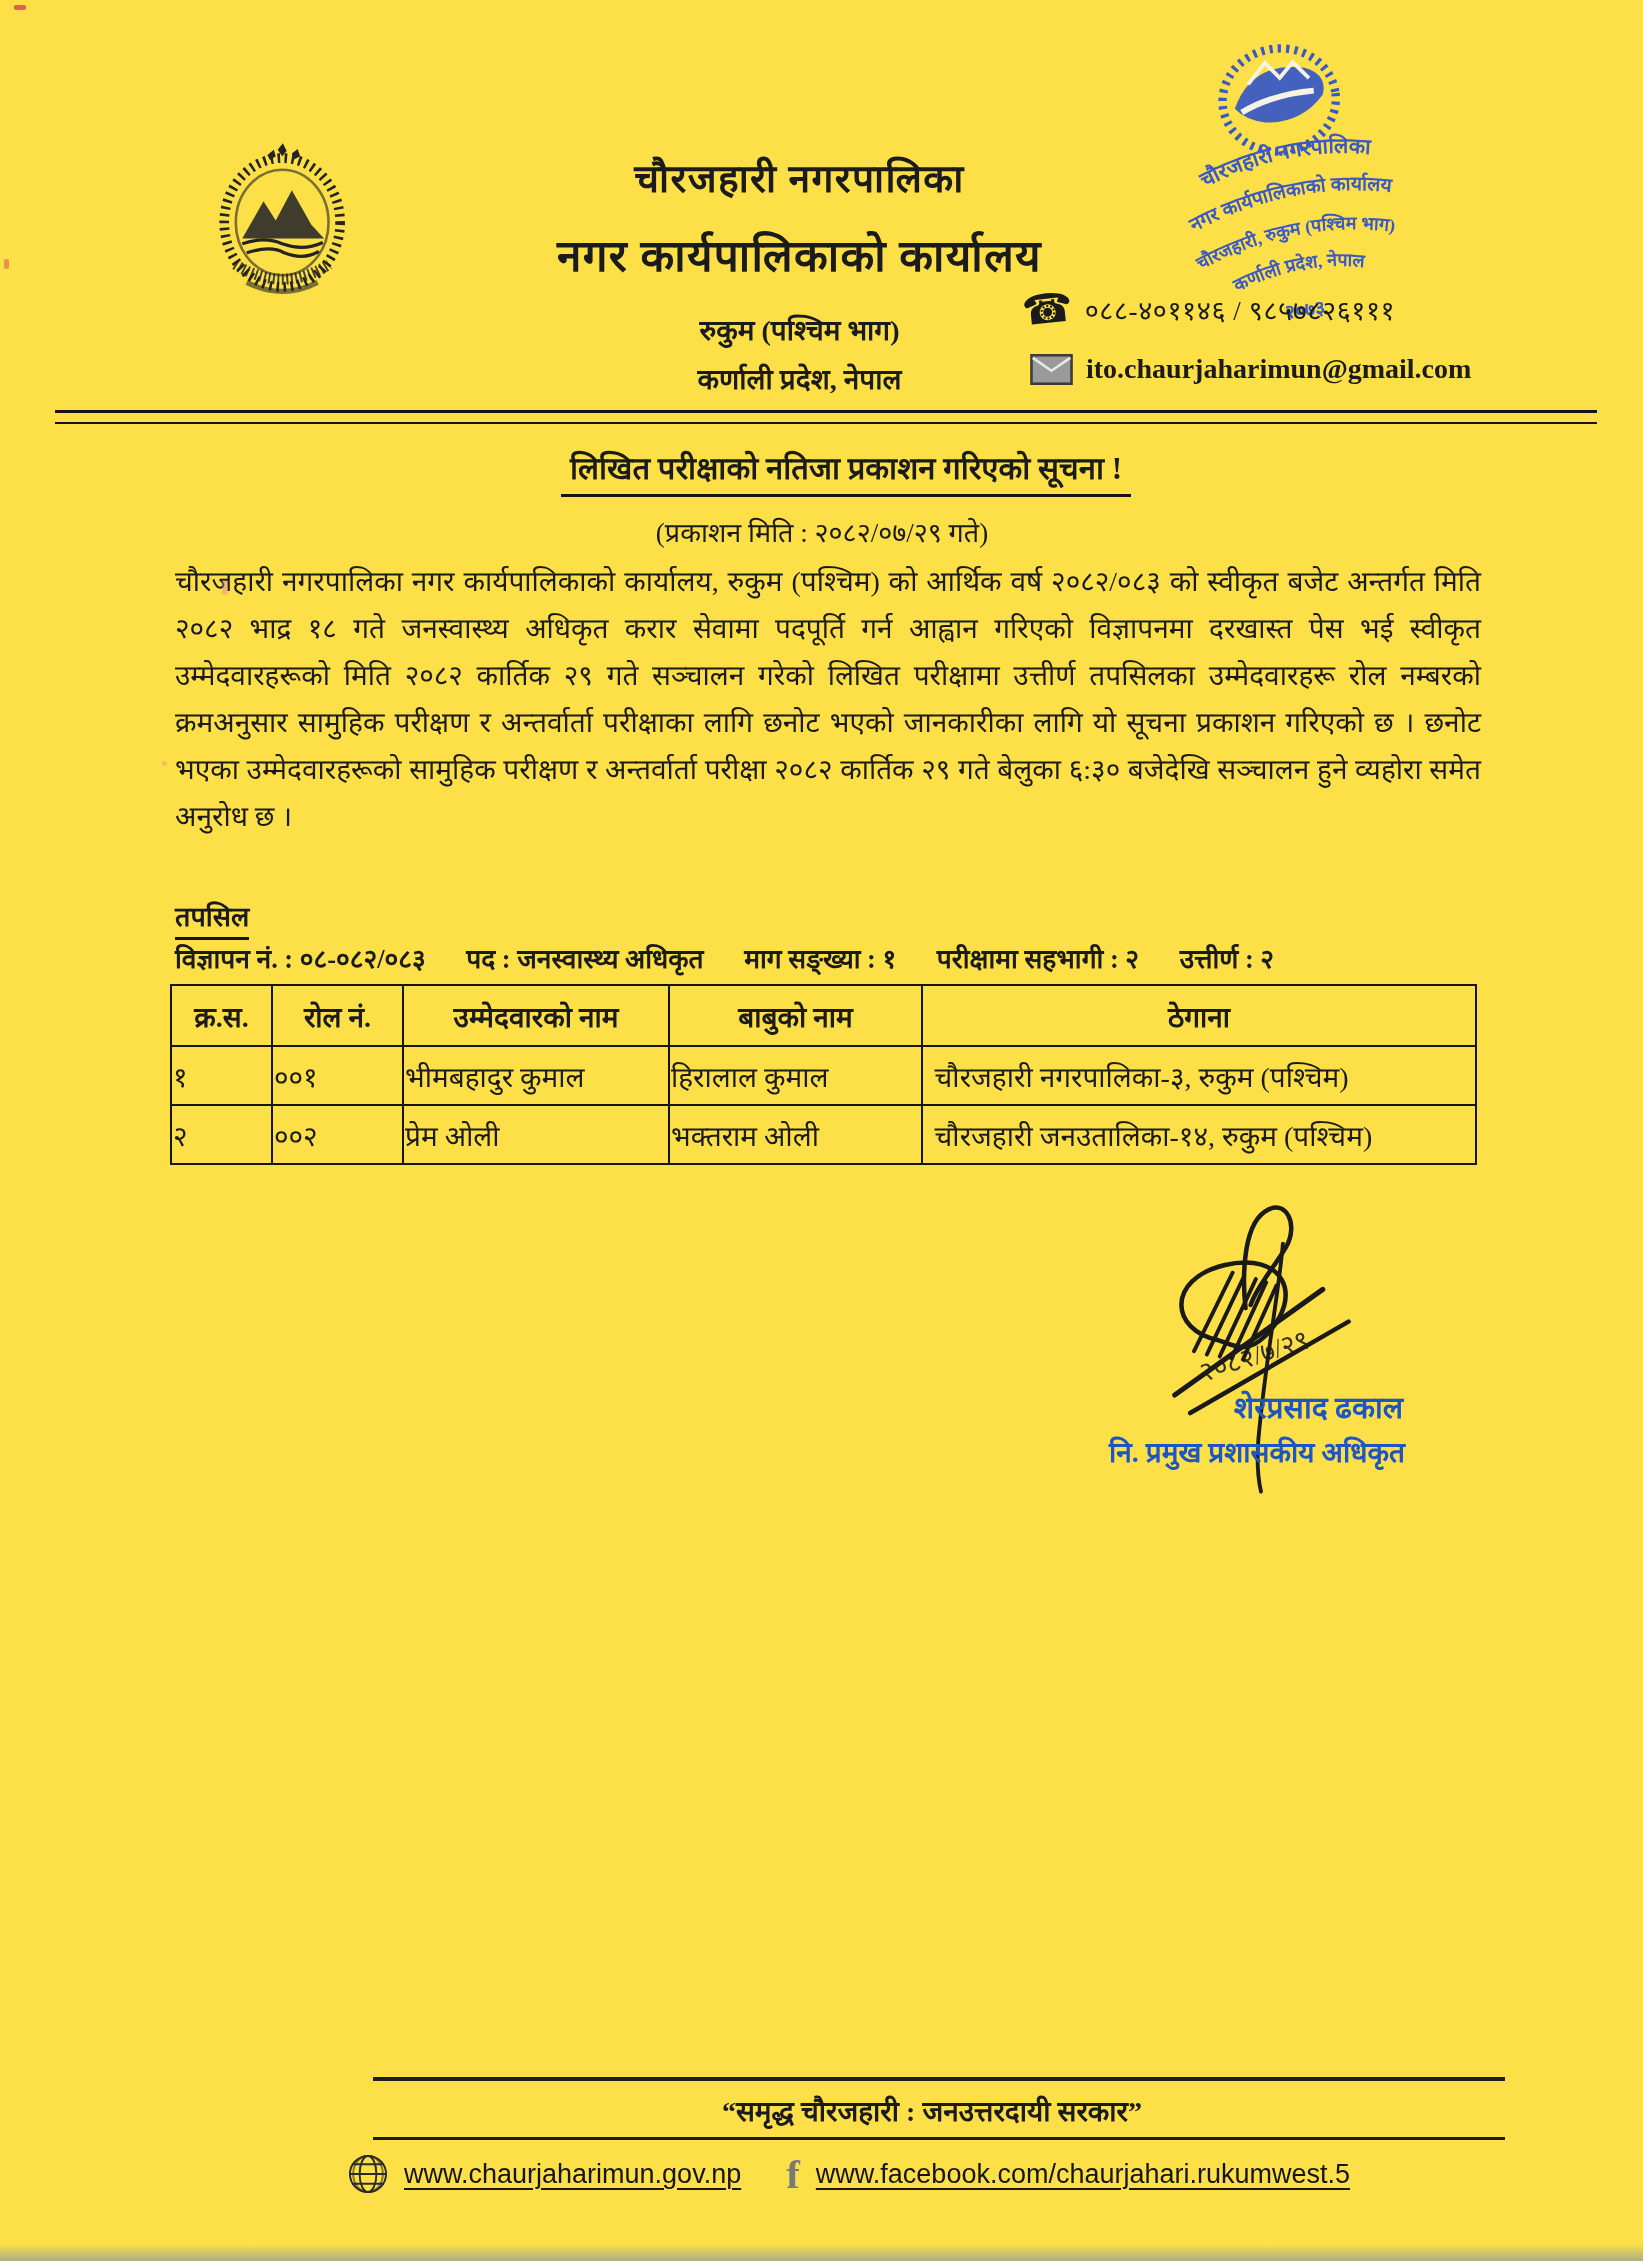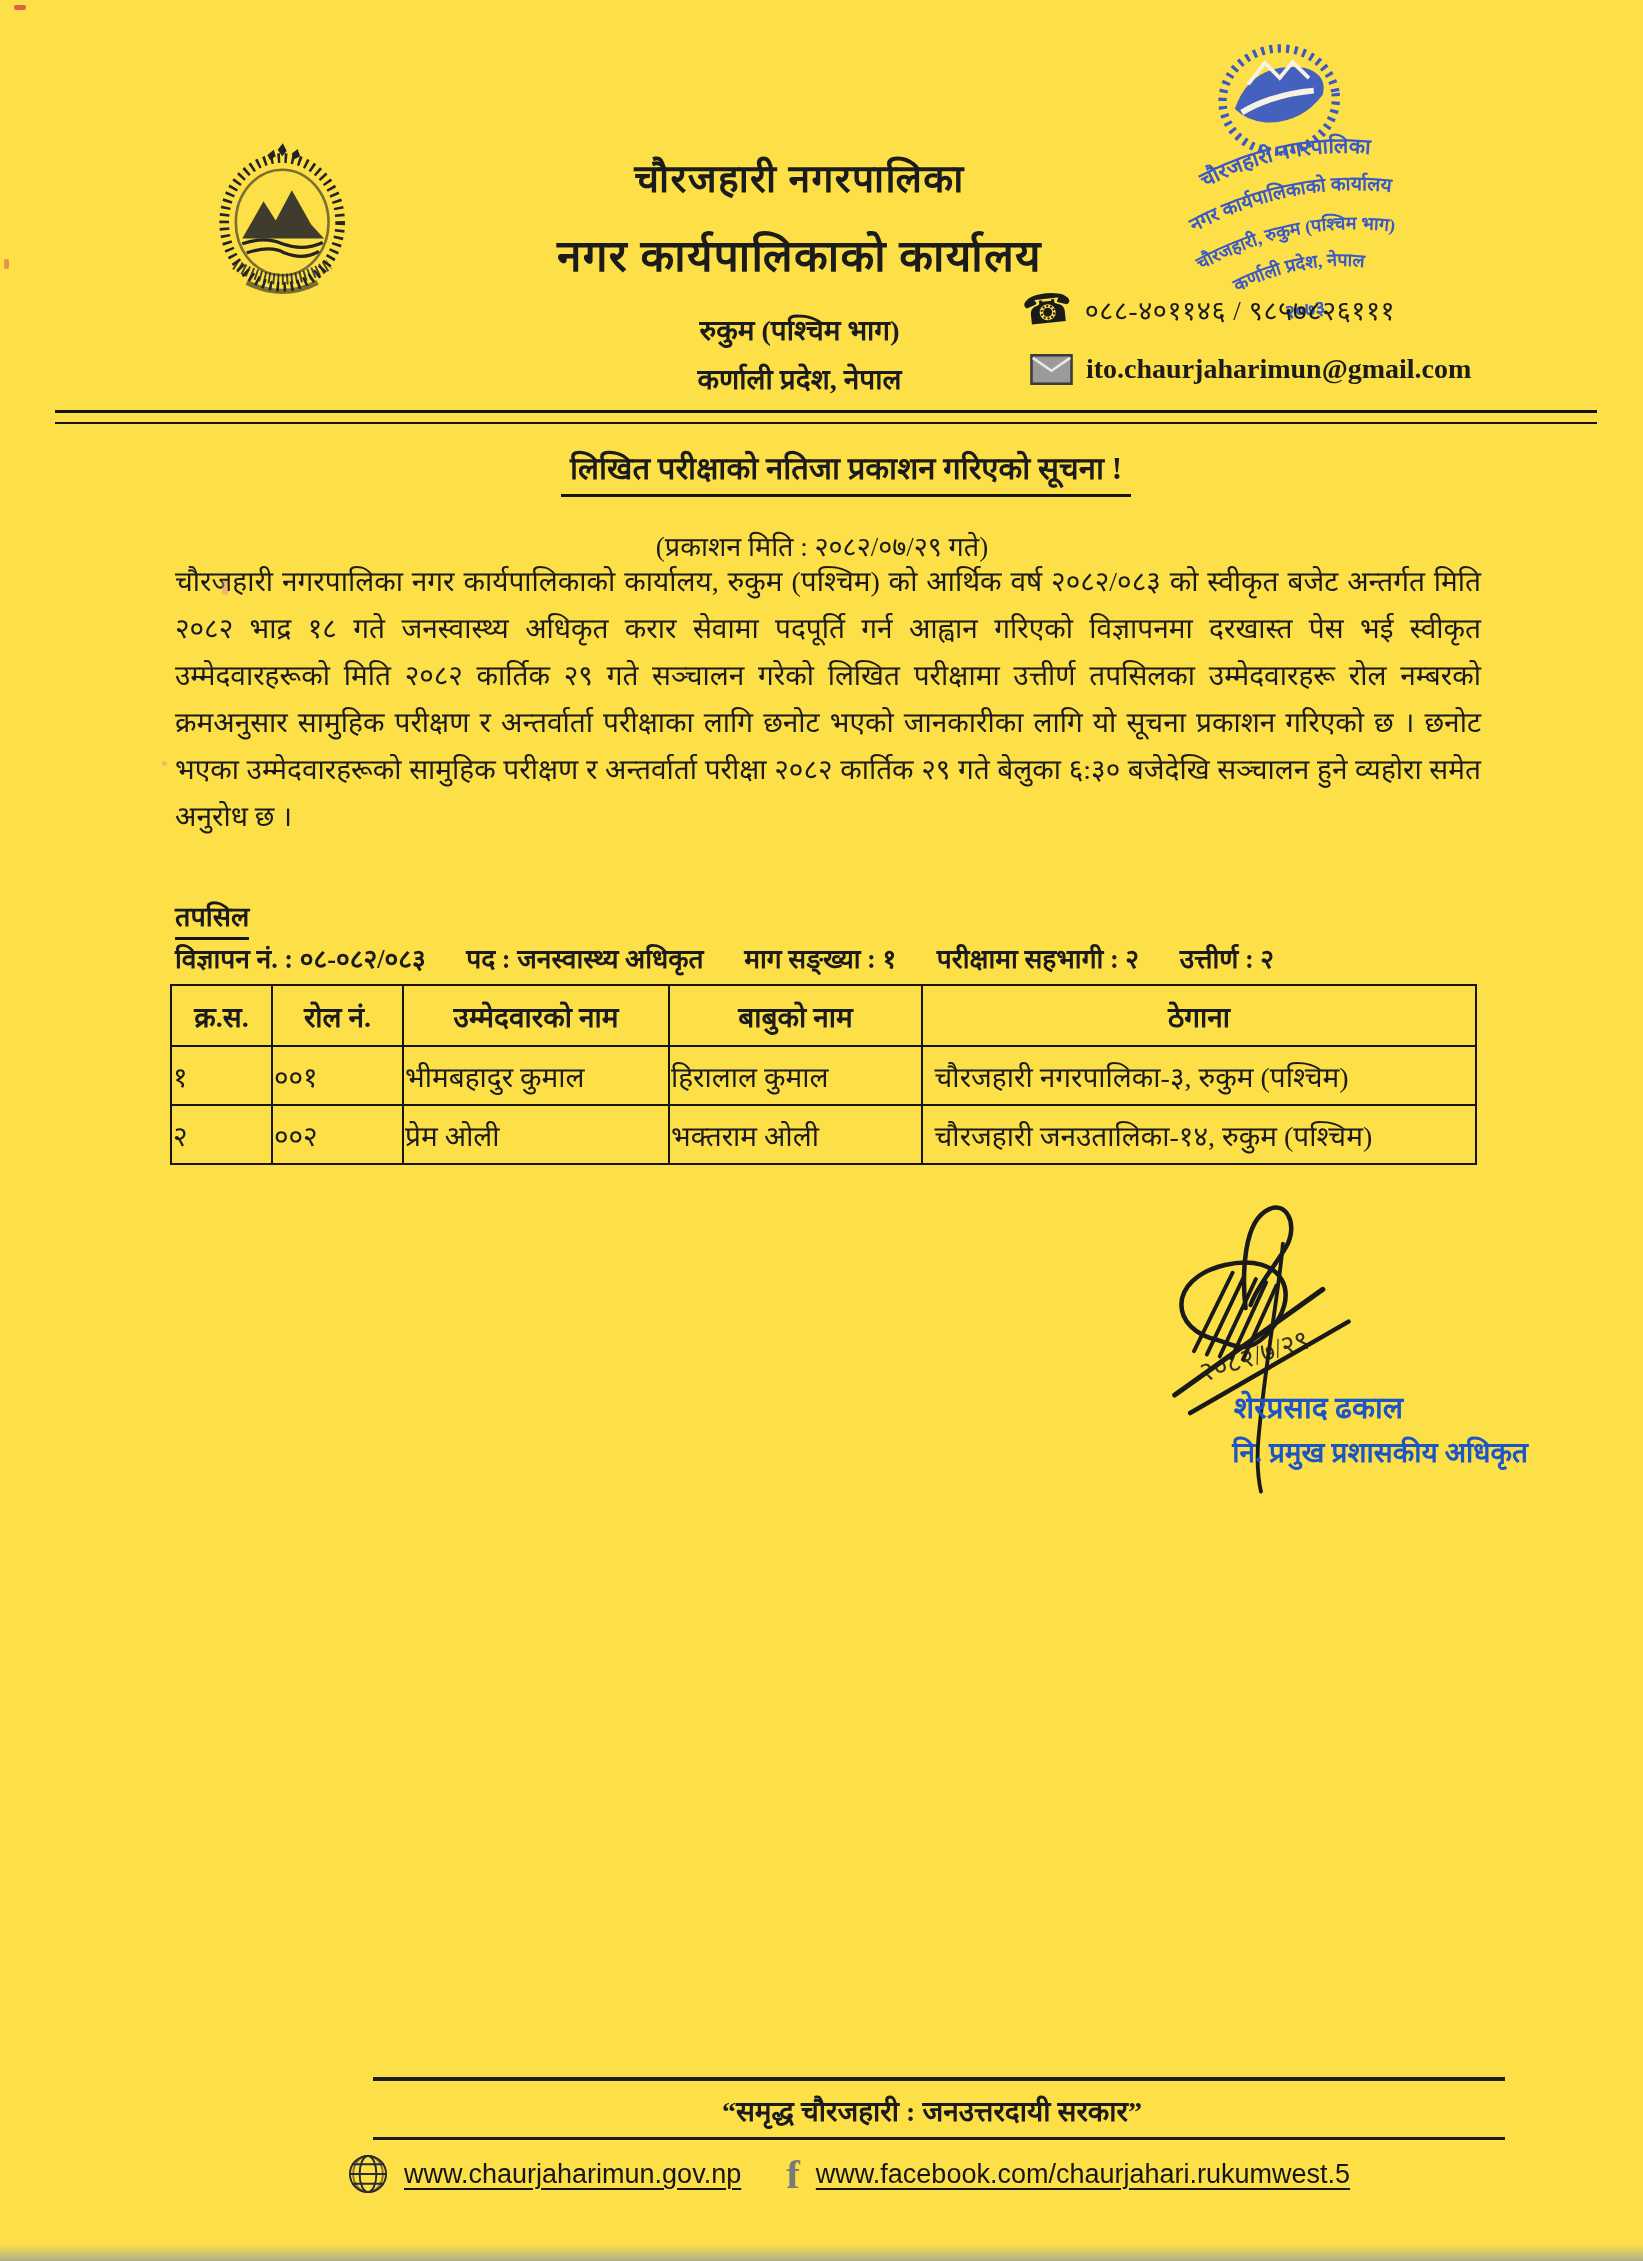--- a/index.html
+++ b/index.html
@@ -24,39 +24,39 @@
   .phone-glyph{font-size:41px;line-height:1;transform:rotate(-6deg);}
   .phone-text{font-size:27px;font-weight:500;letter-spacing:0.6px;}
   .contact-email{position:absolute;left:1030px;top:353px;display:flex;align-items:center;gap:13px;}
   .email-text{font-size:28px;font-weight:bold;}
   .hdr-rule{position:absolute;left:55px;top:410px;width:1542px;height:9px;
     border-top:3.9px solid #151515;border-bottom:2.6px solid #151515;}
   
   .notice-title-row{position:absolute;left:0;top:446px;width:1644px;text-align:center;padding-left:24px;}
   .notice-title{display:inline-block;font-size:31px;font-weight:bold;
     border-bottom:3.9px solid #151515;padding:0 9px 6.4px;}
-  .pub-date-row{position:absolute;left:0;top:527px;width:1644px;text-align:center;}
+  .pub-date-row{position:absolute;left:0;top:513px;width:1644px;text-align:center;}
   .pub-date{font-size:27px;font-weight:500;}
   .body-par{position:absolute;left:175px;top:558px;width:1306px;
     font-size:28px;line-height:47px;font-weight:500;text-align:justify;}
   .tapasil-row{position:absolute;left:175px;top:897px;}
   .tapasil{display:inline-block;font-size:27px;font-weight:bold;border-bottom:3.2px solid #151515;padding-bottom:2.6px;}
   .advert-row{position:absolute;left:175px;top:940px;width:1309px;font-size:26.4px;font-weight:bold;white-space:nowrap;}
   .advert-row span{margin-right:34px;}
   
   .result-table{position:absolute;left:170px;top:984px;width:1307px;border-collapse:collapse;table-layout:fixed;}
   .result-table th,.result-table td{border:2.6px solid #151515;vertical-align:middle;}
   .result-table th{height:57px;font-size:28px;font-weight:bold;}
   .result-table td{height:55px;font-size:28px;font-weight:500;}
   .result-table td.addr{text-align:left;padding-left:11.6px;margin-left:48px;}
   
   .sig-svg{position:absolute;left:1096px;top:1189px;width:451px;height:309px;}
   .sig-name{position:absolute;left:1109px;top:1386px;width:419px;text-align:center;
     font-size:30px;font-weight:bold;color:#1d55c5;filter:blur(0.2px);}
-  .sig-designation{position:absolute;left:1109px;top:1432px;width:419px;text-align:right;
+  .sig-designation{position:absolute;left:1109px;top:1432px;width:419px;text-align:left;
     font-size:28px;font-weight:bold;color:#1d55c5;filter:blur(0.2px);}
   
   .foot-line1{position:absolute;left:373px;top:2077px;width:1132px;height:3.9px;background:#1d1d1d;}
   .foot-slogan-row{position:absolute;left:366px;top:2091px;width:1132px;text-align:center;}
   .foot-slogan{font-size:28px;font-weight:bold;}
   .foot-line2{position:absolute;left:373px;top:2137px;width:1132px;height:3.2px;background:#1d1d1d;}
   .foot-links{position:absolute;left:348px;top:2154px;width:1199px;display:flex;align-items:center;}
   .globe-icon{width:40px;height:40px;flex:0 0 auto;}
   .weblink{font-family:"Liberation Sans","DejaVu Sans",sans-serif;font-size:27px;font-weight:500;color:#151515;
     text-decoration:underline;text-decoration-thickness:1.9px;text-underline-offset:5.2px;margin-left:16px;white-space:nowrap;}

